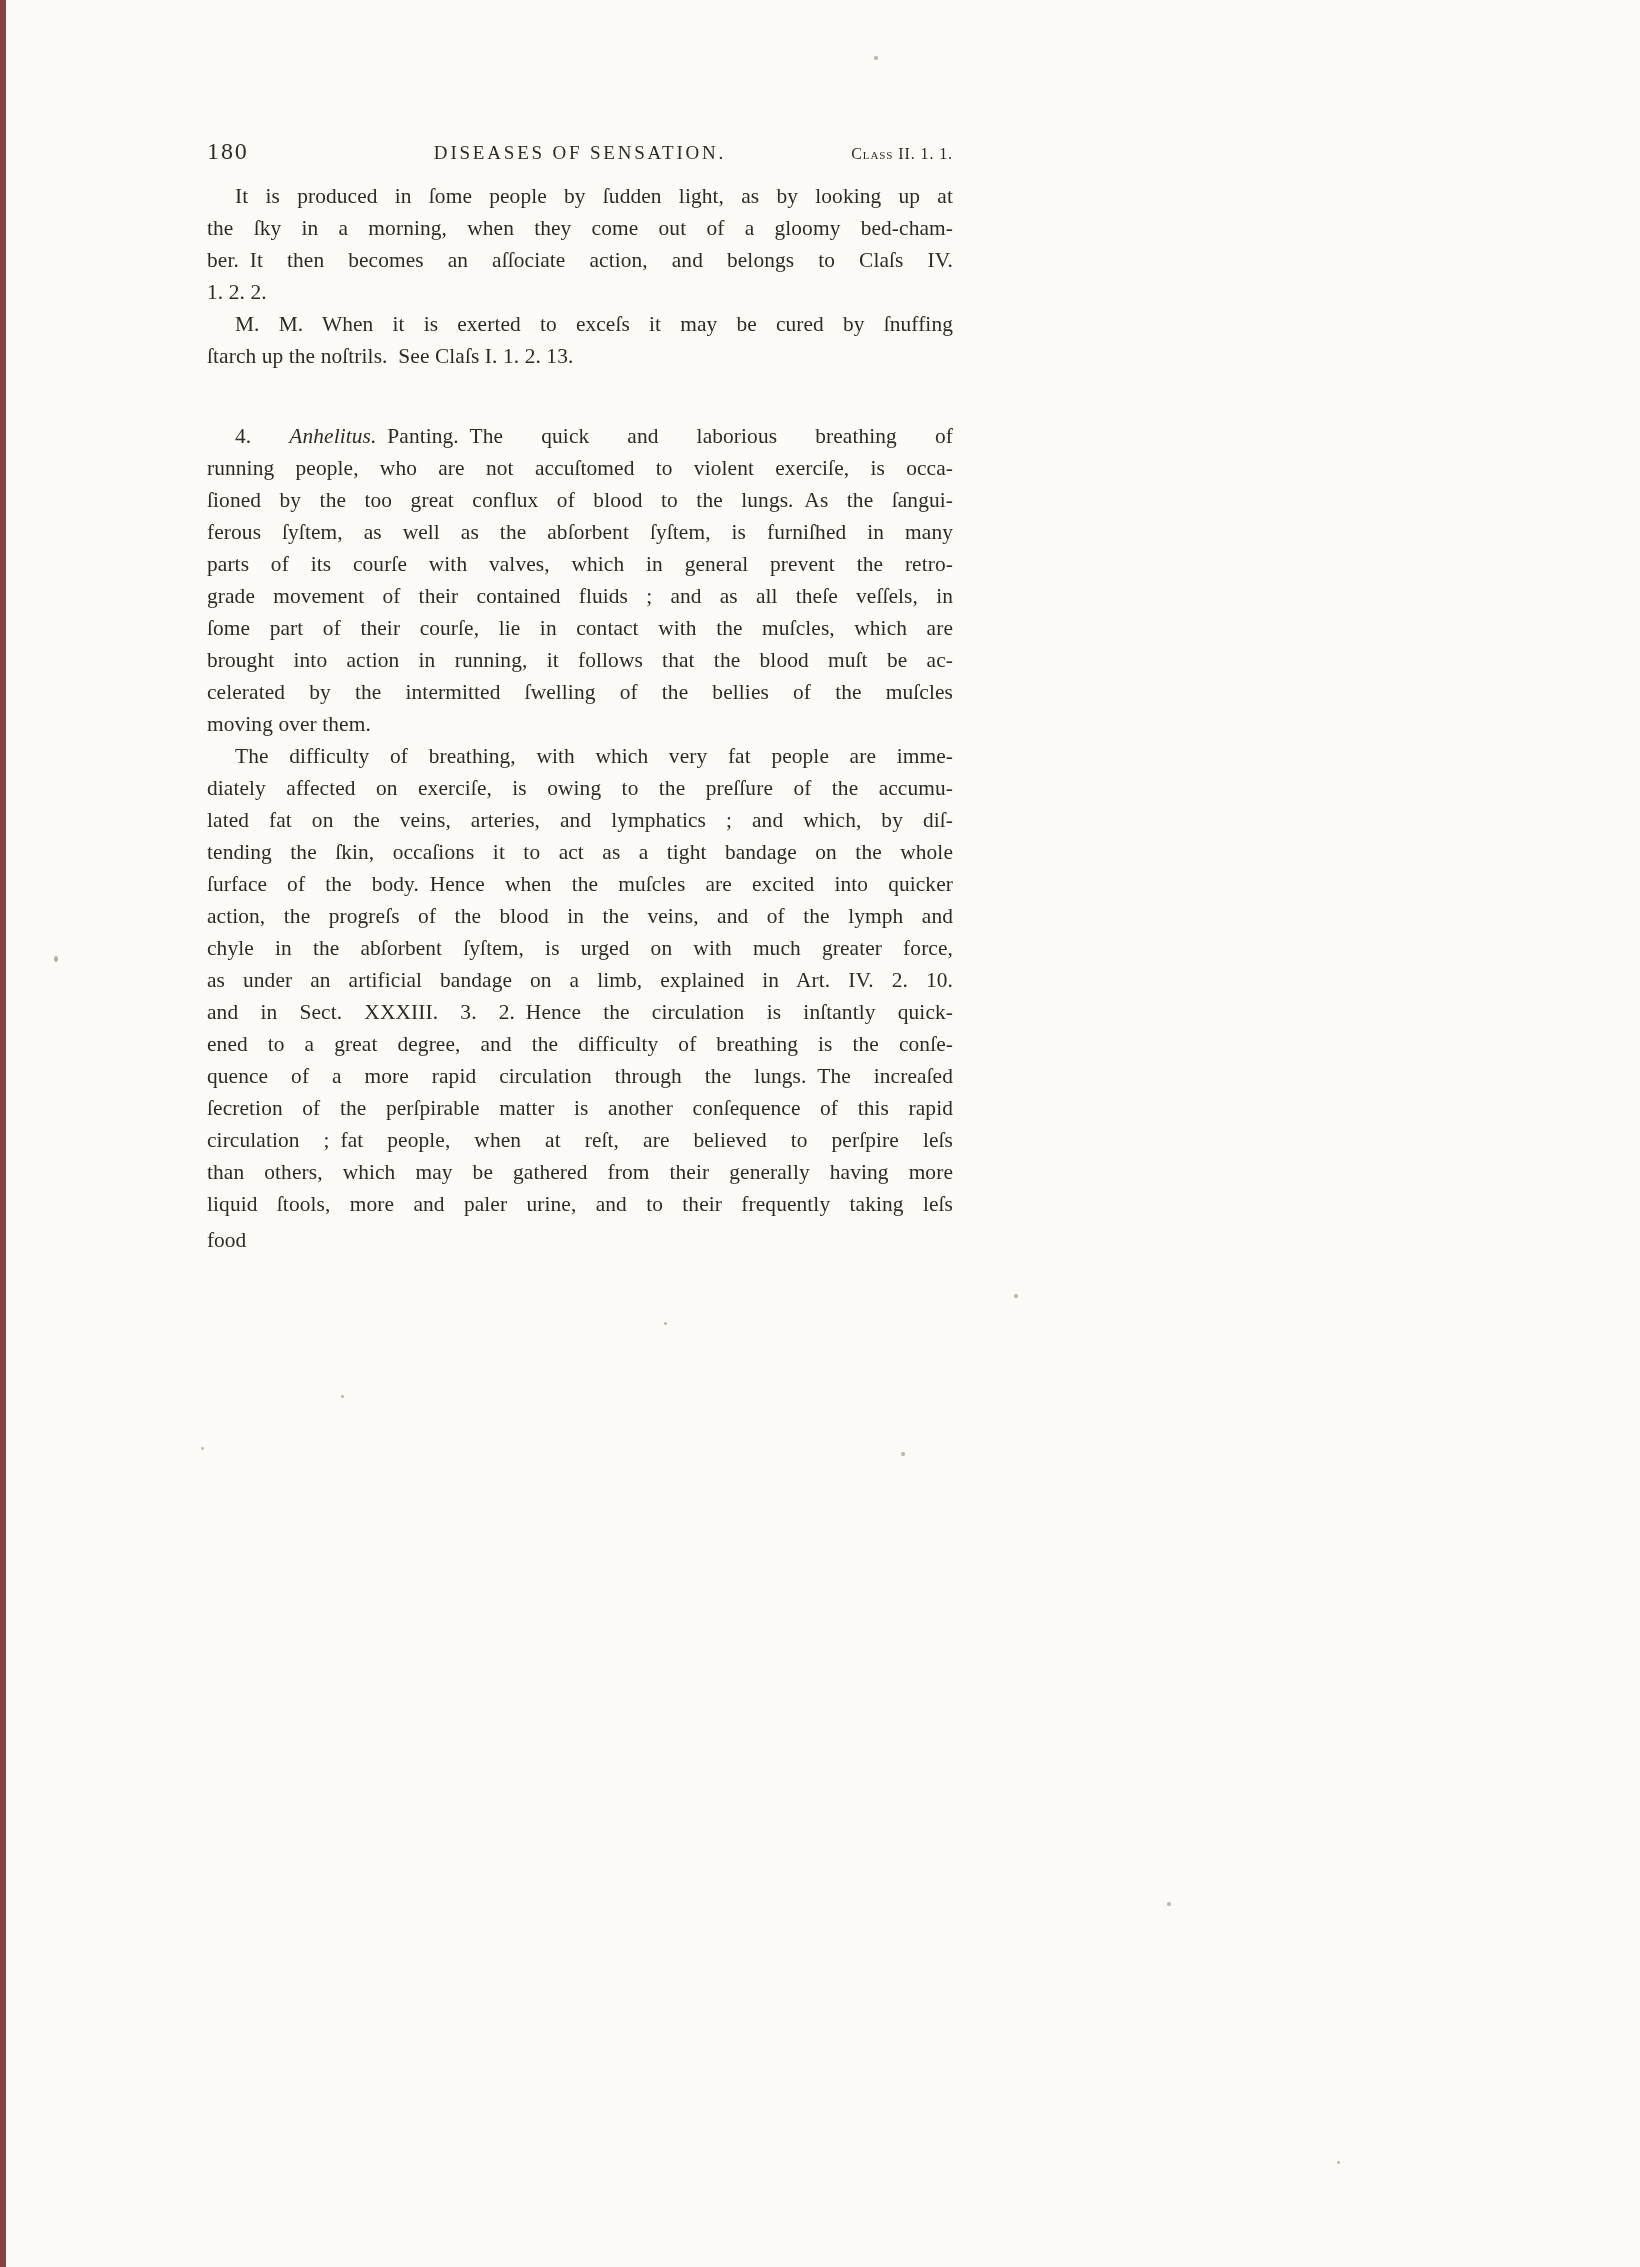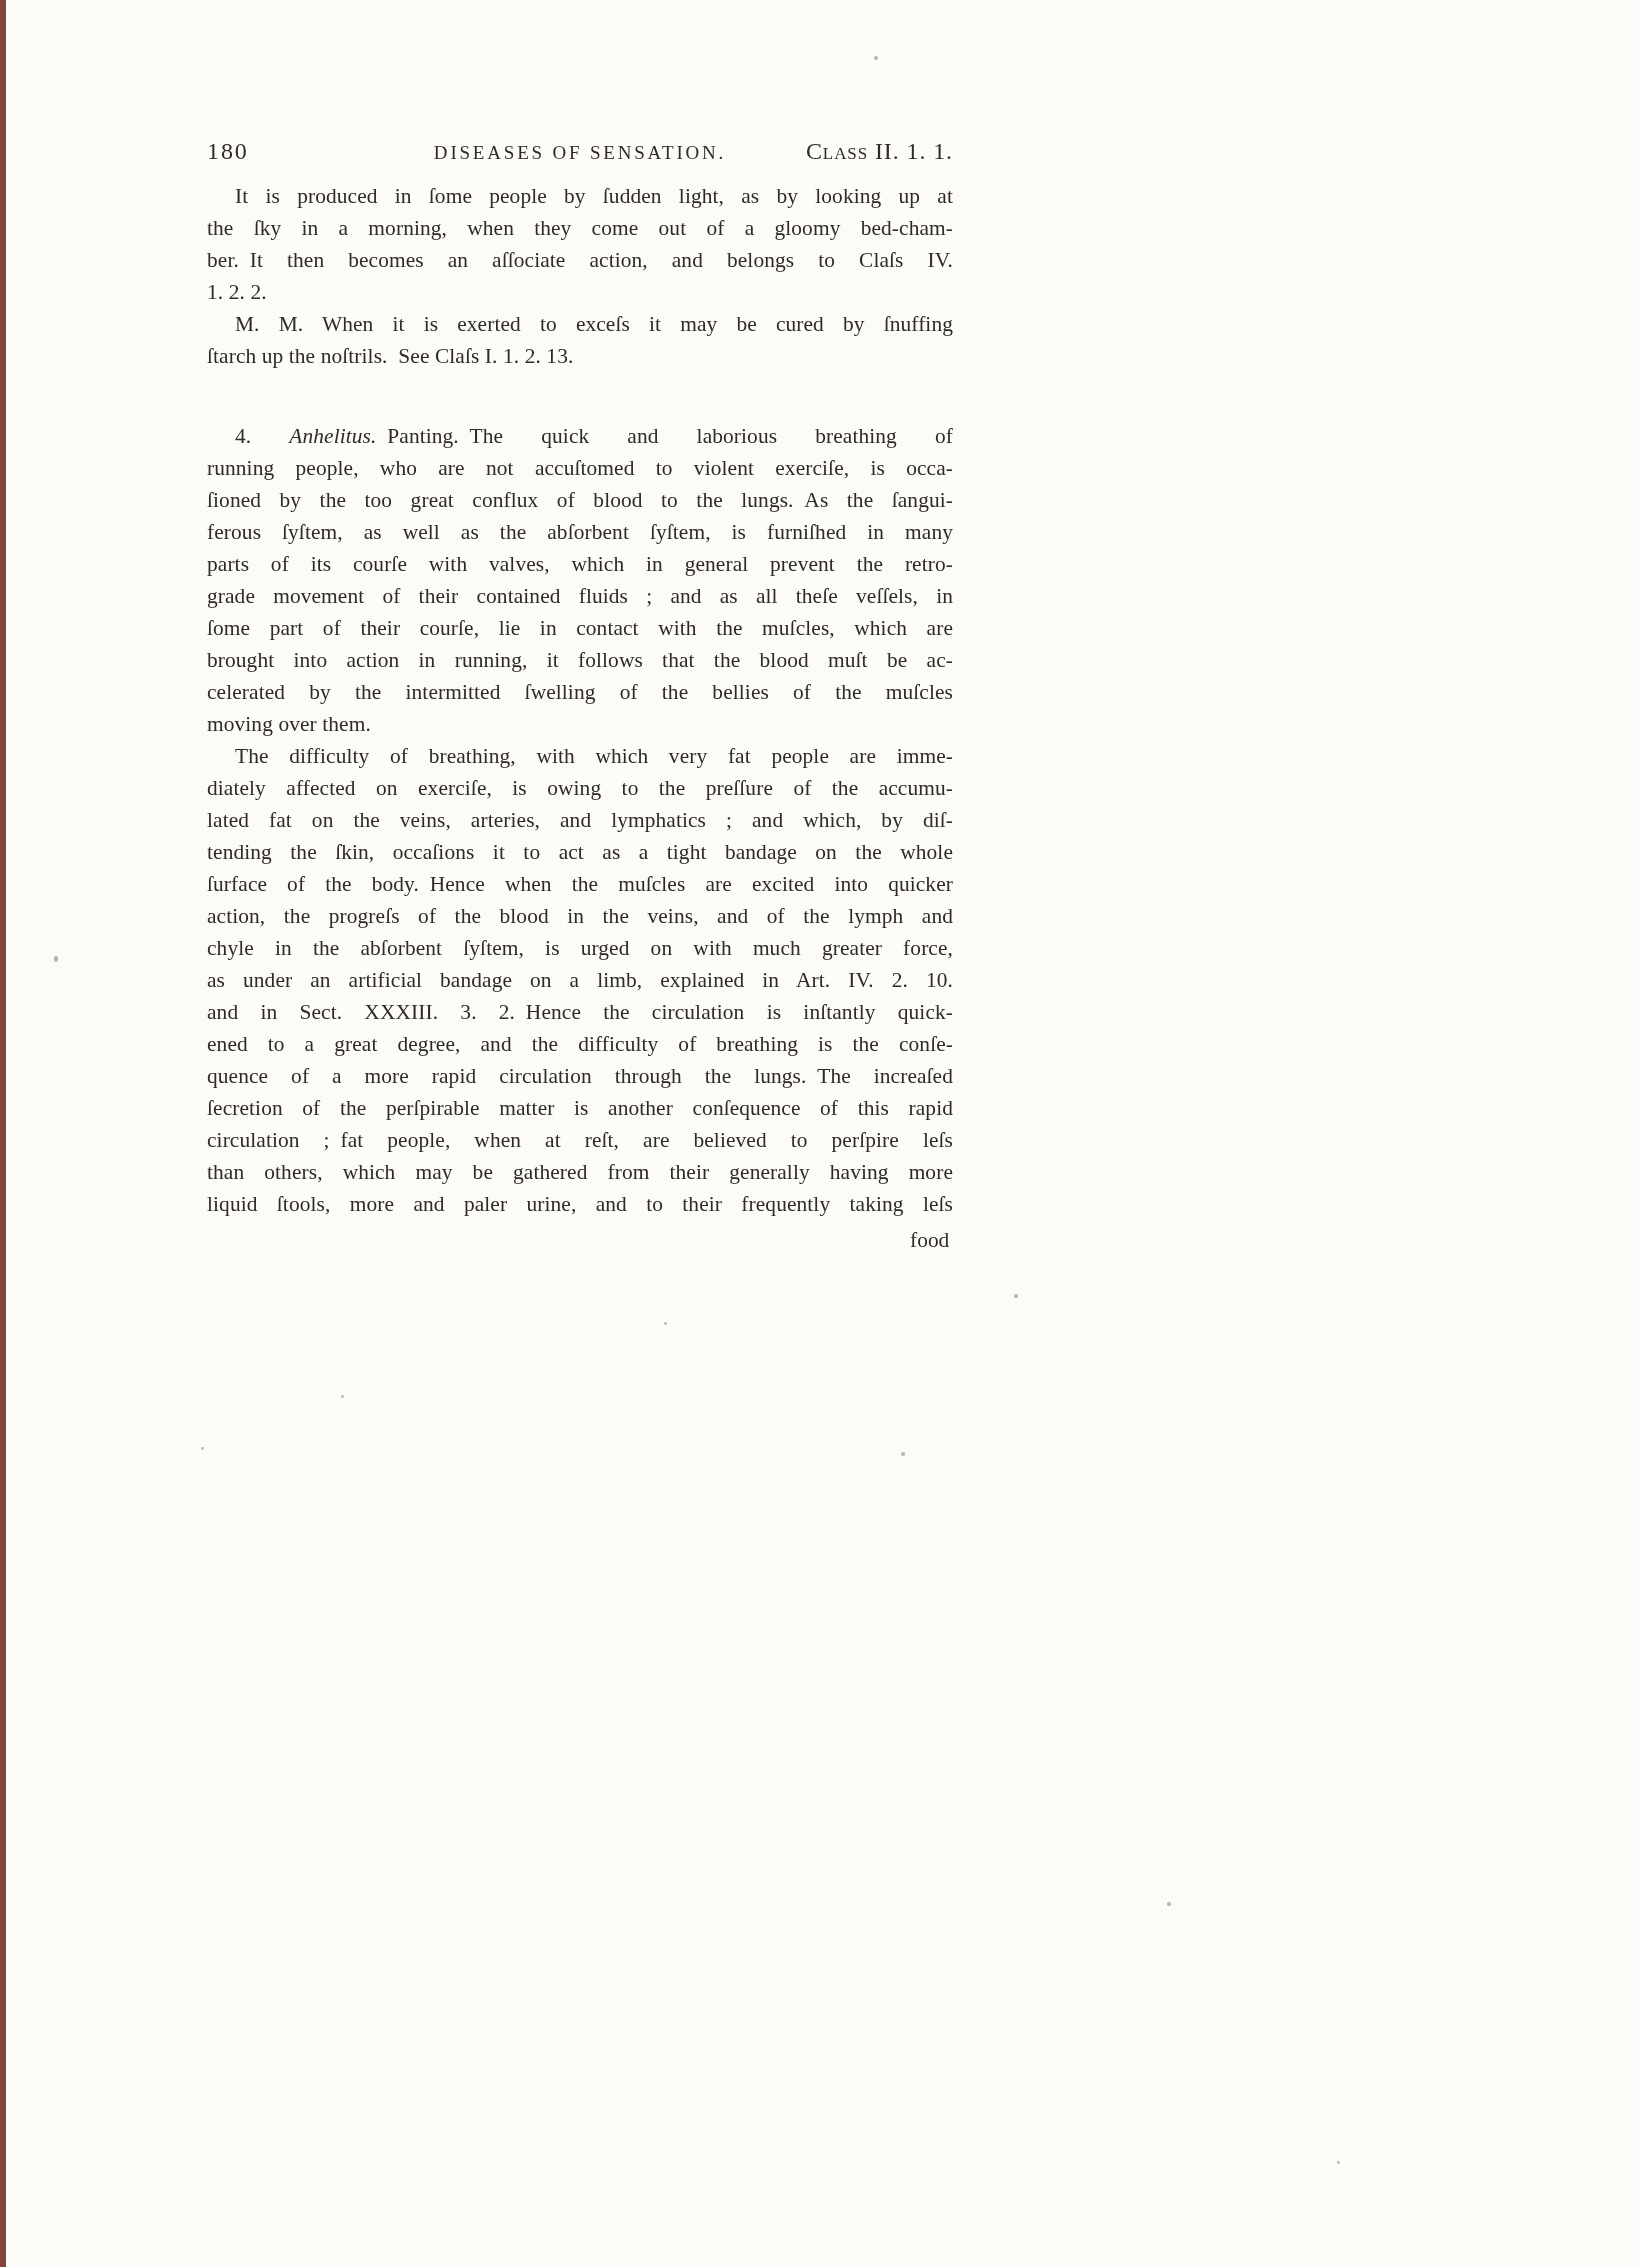--- a/index.html
+++ b/index.html
@@ -25,35 +25,35 @@
   }
   .text-block{
     position:absolute;left:207px;top:138px;width:746px;
   }
   .page-header{
     display:grid;grid-template-columns:1fr auto 1fr;align-items:baseline;
     font-size:24px;margin-bottom:15px;
   }
   .pagenum{letter-spacing:1.9px;}
   .running-title{letter-spacing:2.8px;font-size:19px;white-space:nowrap;}
-  .class-ref{text-align:right;font-variant:small-caps;letter-spacing:0.9px;font-size:24px;white-space:nowrap;}
+  .class-ref{text-align:right;font-variant:small-caps;letter-spacing:0.9px;font-size:16px;white-space:nowrap;}
   .para{margin:0;}
   .para.space-before{margin-top:48px;}
   .line{
     font-size:21.4px;
     line-height:32px;height:32px;
     text-align:justify;
     text-align-last:justify;
     letter-spacing:0.1px;
   }
   .line.last{text-align-last:left;}
   .line.indent{text-indent:28px;}
   .italic{font-style:italic;margin-top:32px;}
   .catchword-line{
-    font-size:21.4px;line-height:32px;text-align:right;
+    font-size:21.4px;line-height:32px;
     padding-right:3.7px;margin-top:3.7px;
   }
   .speck{
     position:absolute;background:#6a665e;border-radius:50%;opacity:.45;
   }
 </style>
 </head>
 <body>
 
 <div class="page">

